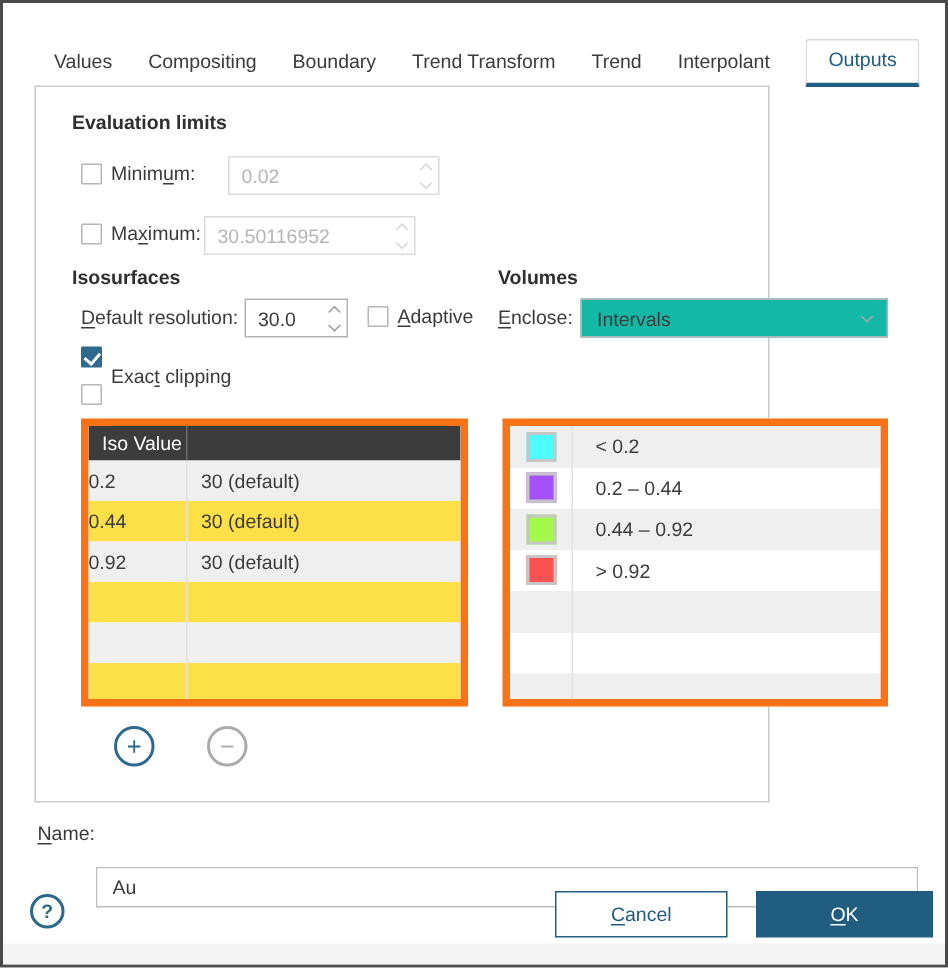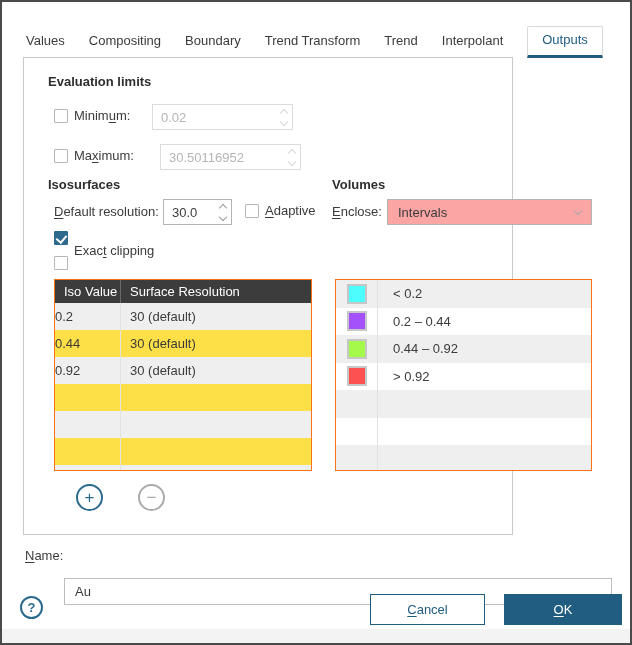--- a/index.html
+++ b/index.html
@@ -11,21 +11,21 @@
     --disabled-border:#dcdcdc;
     --disabled-text:#b5b5b5;
   }
   *{box-sizing:border-box;margin:0;padding:0;font-family:"Liberation Sans",sans-serif;}
   body{background:#888;}
   .window{
     position:relative;width:632px;height:645px;background:#fff;
     border:2px solid #4a4a4a;overflow:hidden;font-size:13px;color:var(--text);
   }
   
-  .tabbar{position:absolute;top:24px;left:0;right:0;height:32px;display:flex;align-items:stretch;padding-left:24px;gap:24px;}
+  .tabbar{position:absolute;top:24px;left:0;right:0;height:32px;display:flex;align-items:stretch;padding-left:34px;gap:24px;}
   .tab{line-height:29px;color:#3b3b3b;cursor:default;white-space:nowrap;}
   .tab.selected{
     color:var(--accent);background:#fff;padding:0 14px;
     border:1px solid #d9d9d9;border-bottom:3px solid var(--accent);
     border-radius:2px 2px 0 0;line-height:26px;
   }
   
   .frame{position:absolute;left:21px;top:55px;width:490px;height:478px;border:1px solid var(--border-light);background:#fff;}
   .abs{position:absolute;}
   .h{font-weight:bold;color:#2f2f2f;}
@@ -40,24 +40,24 @@
   .field{position:absolute;border:1px solid var(--field-border);background:#fff;display:flex;align-items:center;}
   .field input{border:0;outline:0;width:100%;height:100%;padding:0 8px;font-size:13px;color:var(--text);background:transparent;}
   .field.disabled{border-color:var(--disabled-border);}
   .field.disabled input{color:var(--disabled-text);}
   .spin{width:16px;height:100%;display:flex;flex-direction:column;align-items:center;justify-content:center;gap:3px;flex:0 0 auto;}
   .chev{width:6px;height:6px;border-right:1.5px solid #9b9b9b;border-bottom:1.5px solid #9b9b9b;}
   .chev.up{transform:rotate(-135deg);margin-top:2px;}
   .chev.down{transform:rotate(45deg);margin-bottom:2px;}
   .disabled .chev{border-color:#d5d5d5;}
   
-  .dropdown{position:absolute;border:1px solid var(--field-border);background:#fca5a5;display:flex;align-items:center;padding:0 10px;}
+  .dropdown{position:absolute;border:1px solid var(--field-border);background:#14b8a6;display:flex;align-items:center;padding:0 10px;}
   .dropdown .chev{margin-left:auto;border-color:#a9a9a9;}
   
-  .tbl{position:absolute;border:1px solid #f97316;overflow:hidden;background:#fff;}
+  .tbl{position:absolute;border:5px solid #f97316;overflow:hidden;background:#fff;}
   .tbl-head{display:flex;background:#3c3c3c;color:#fff;height:23px;align-items:center;}
   .tbl-head .hc1{width:66px;padding-left:9px;border-right:1px solid #6a6a6a;height:100%;display:flex;align-items:center;}
   .tbl-head .hc2{padding-left:9px;}
   .trow{display:flex;height:27px;align-items:center;background:#fde047;}
   .trow.alt{background:var(--stripe);}
   .trow .c1{width:66px;border-right:1px solid #e2e2e2;height:100%;display:flex;align-items:center;}
   .trow .c2{padding-left:9px;}
   .vrow{display:flex;height:27.5px;align-items:center;background:#fff;}
   .vrow.alt{background:var(--stripe);}
   .vrow .sw-cell{width:42px;height:100%;border-right:1px solid #e2e2e2;display:flex;align-items:center;justify-content:center;flex:0 0 auto;}
@@ -102,21 +102,21 @@
     <div class="field disabled" style="left:128px;top:46px;width:141px;height:26px;">
       <input disabled="" value="0.02" style="">
       <span class="spin">
           <span class="chev up"></span>
           <span class="chev down"></span>
         </span>
     </div>
 
     <div class="cb" style="left:30px;top:91px;"></div>
     <div class="abs" style="left:50px;top:90px;">Ma<u>x</u>imum:</div>
-    <div class="field disabled" style="left:136px;top:86px;width:141px;height:26px;">
+    <div class="field disabled" style="left:112px;top:86px;width:141px;height:26px;">
       <input disabled="" value="30.50116952" style="">
       <span class="spin">
           <span class="chev up"></span>
           <span class="chev down"></span>
         </span>
     </div>
 
     <div class="abs h" style="left:24px;top:119px;">Isosurfaces</div>
 
     <div class="abs" style="left:30px;top:146px;"><u>D</u>efault resolution:</div>
@@ -131,21 +131,20 @@
     <div class="abs" style="left:241px;top:145px;"><u>A</u>daptive</div>
 
     <div class="cb checked" style="left:30px;top:173px;"></div>
 
     <div class="cb" style="left:30px;top:198px;"></div>
     <div class="abs" style="left:50px;top:185px;">Exac<u>t</u> clipping</div>
 
     <div class="tbl" style="left:30px;top:221px;width:258px;height:192px;">
       <div class="tbl-head">
         <span class="hc1">Iso Value</span>
-        <span class="hc2">Surface Resolution</span>
       </div>
       <div id="isoRows">
           <div class="trow alt">
             <span class="c1">0.2</span>
             <span class="c2">30 (default)</span>
           </div>
           <div class="trow">
             <span class="c1">0.44</span>
             <span class="c2">30 (default)</span>
           </div>

